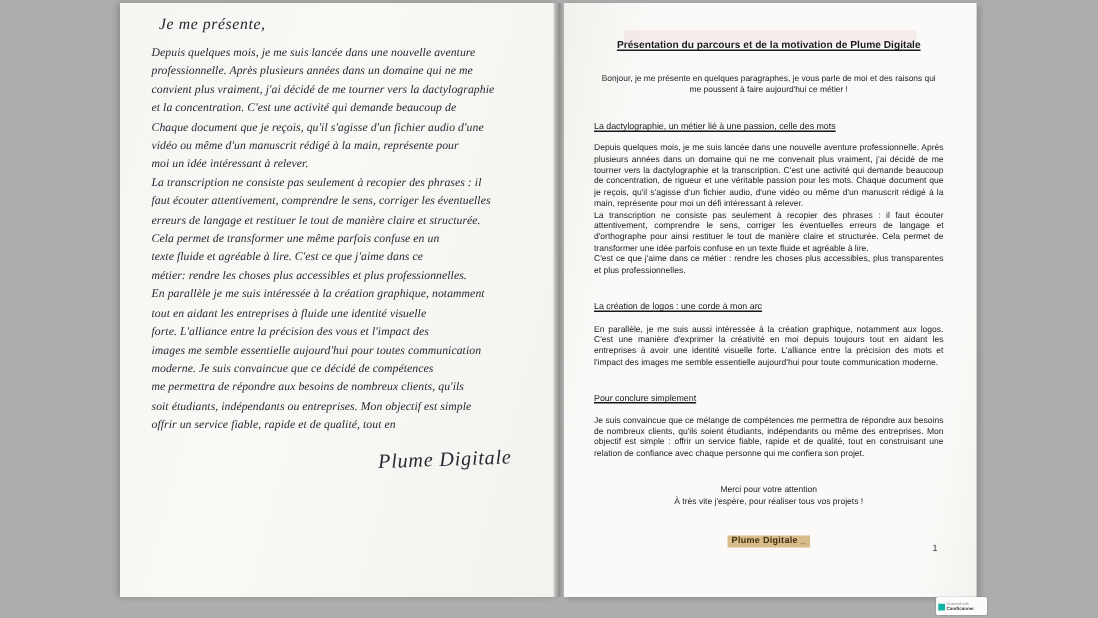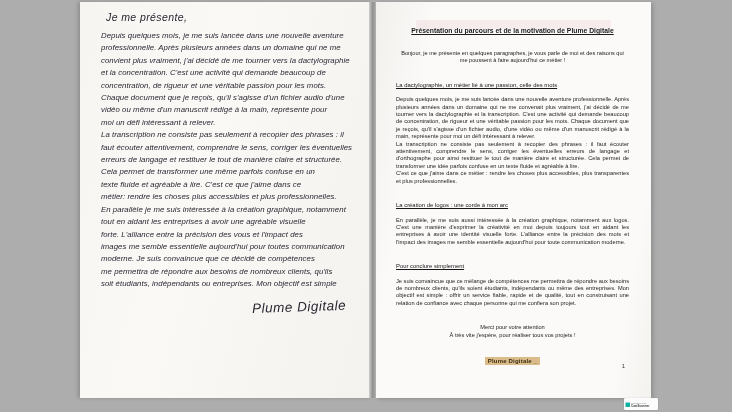--- a/index.html
+++ b/index.html
@@ -19,21 +19,21 @@
     background:linear-gradient(100deg,#f2f0ed 0%,#fbfaf8 18%,#fbfaf8 88%,#f4f2ef 100%);
     box-shadow:2px 1px 4px rgba(0,0,0,.18);
   }
   .page-gap{
     position:absolute;left:369px;top:2px;width:7px;height:396px;
     background:linear-gradient(90deg,#cfcfcd,#8e8e8c 55%,#b9b8b6);
   }
   
   .hw{
     color:#2a2733;
-    font-family:Liberation Sans, sans-serif;
+    font-family:Liberation Serif, serif;
     font-style:italic;
   }
   .hw-title{
     margin:9px 0 0 26px;
     font-size:10.5px;letter-spacing:.4px;
   }
   .hw-lines{margin:7px 0 0 21px;}
   .hw-line{
     font-size:7.8px;line-height:12.4px;white-space:nowrap;letter-spacing:.05px;
   }
@@ -93,37 +93,37 @@
 </head>
 <body>
 
 <div class="page page-left hw">
   <div class="hw-title">Je me présente,</div>
   <div class="hw-lines">
       <div class="hw-line">Depuis quelques mois, je me suis lancée dans une nouvelle aventure</div>
       <div class="hw-line">professionnelle. Après plusieurs années dans un domaine qui ne me</div>
       <div class="hw-line">convient plus vraiment, j'ai décidé de me tourner vers la dactylographie</div>
       <div class="hw-line">et la concentration. C'est une activité qui demande beaucoup de</div>
-      <div class="hw-line">concentration, de rigueur et une véritable passion pour les mots.</div>
       <div class="hw-line">Chaque document que je reçois, qu'il s'agisse d'un fichier audio d'une</div>
       <div class="hw-line">vidéo ou même d'un manuscrit rédigé à la main, représente pour</div>
-      <div class="hw-line">moi un défi intéressant à relever.</div>
+      <div class="hw-line">moi un idée intéressant à relever.</div>
       <div class="hw-line">La transcription ne consiste pas seulement à recopier des phrases : il</div>
       <div class="hw-line">faut écouter attentivement, comprendre le sens, corriger les éventuelles</div>
       <div class="hw-line">erreurs de langage et restituer le tout de manière claire et structurée.</div>
       <div class="hw-line">Cela permet de transformer une même parfois confuse en un</div>
       <div class="hw-line">texte fluide et agréable à lire. C'est ce que j'aime dans ce</div>
       <div class="hw-line">métier: rendre les choses plus accessibles et plus professionnelles.</div>
       <div class="hw-line">En parallèle je me suis intéressée à la création graphique, notamment</div>
-      <div class="hw-line">tout en aidant les entreprises à avoir une agréable visuelle</div>
+      <div class="hw-line">tout en aidant les entreprises à fluide une identité visuelle</div>
       <div class="hw-line">forte. L'alliance entre la précision des vous et l'impact des</div>
       <div class="hw-line">images me semble essentielle aujourd'hui pour toutes communication</div>
       <div class="hw-line">moderne. Je suis convaincue que ce décidé de compétences</div>
       <div class="hw-line">me permettra de répondre aux besoins de nombreux clients, qu'ils</div>
       <div class="hw-line">soit étudiants, indépendants ou entreprises. Mon objectif est simple</div>
+      <div class="hw-line">offrir un service fiable, rapide et de qualité, tout en</div>
     </div>
   <div class="hw-signature">Plume Digitale</div>
 </div>
 
 <div class="page-gap"></div>
 
 <div class="page page-right">
   <div class="doc">
     <div class="doc-title-smear"></div>
     <div class="doc-title">Présentation du parcours et de la motivation de Plume Digitale</div>

